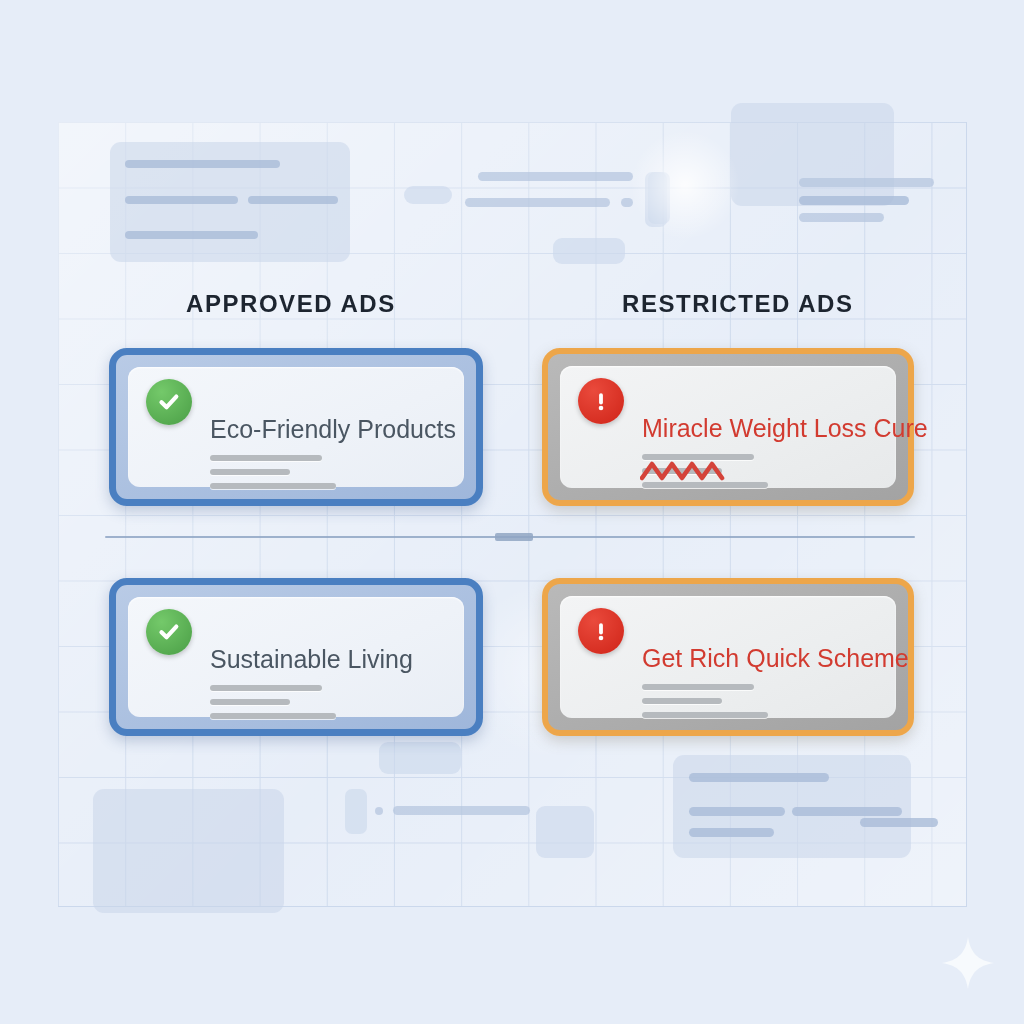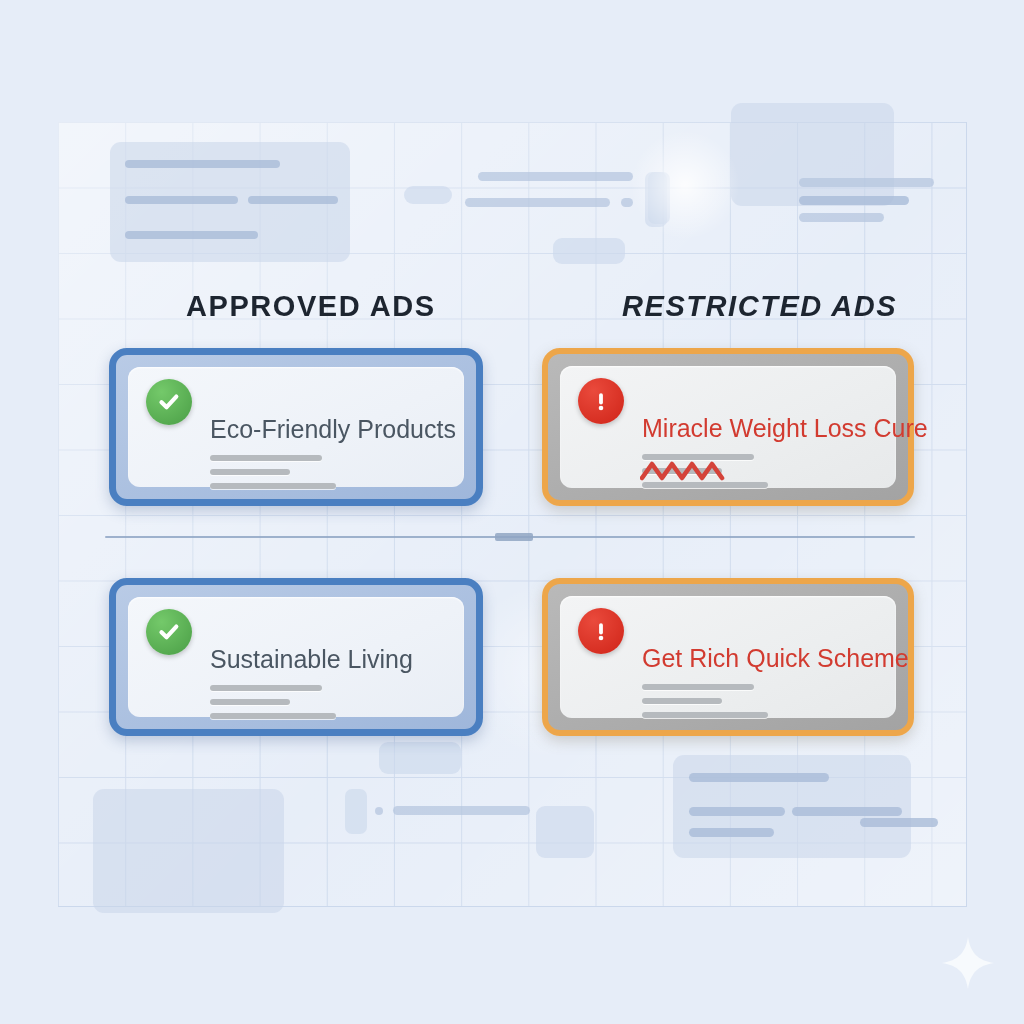--- a/index.html
+++ b/index.html
@@ -54,21 +54,21 @@
   .glow {
     position: absolute;
     border-radius: 50%;
     background: radial-gradient(circle, rgba(255,255,255,.85), rgba(255,255,255,0) 70%);
     pointer-events: none;
   }
 
   
   .col-head {
     position: absolute;
-    font-size: 29px;
+    font-size: 24px;
     letter-spacing: 1.55px;
     font-weight: 600;
     color: #1d2530;
     white-space: nowrap;
   }
 
   
   #divider {
     position: absolute;
     left: 105px;
@@ -210,21 +210,21 @@
   <div class="ghost bar-d" style="left:689px; top:773px; width:140px; height:9px;"></div>
   <div class="ghost bar-d" style="left:689px; top:807px; width:96px; height:9px;"></div>
   <div class="ghost bar-d" style="left:792px; top:807px; width:110px; height:9px;"></div>
   <div class="ghost bar-d" style="left:860px; top:818px; width:78px; height:9px;"></div>
   <div class="ghost bar-d" style="left:689px; top:828px; width:85px; height:9px;"></div>
 
   <div class="glow" style="left:630px; top:130px; width:110px; height:110px;"></div>
   <div class="glow" style="left:460px; top:580px; width:180px; height:180px; opacity:.5;"></div>
 
   <div class="col-head" style="left:186px; top:290px;">APPROVED ADS</div>
-  <div class="col-head" style="left:622px; top:290px;font-style:italic;">RESTRICTED ADS</div>
+  <div class="col-head" style="left:622px; top:290px;">RESTRICTED ADS</div>
 
   <div id="divider"></div>
   <div id="divider-knob"></div>
 
   <div class="card approved" style="left:109px; top:348px; width:374px; height:158px;">
     <div class="card-inner">
       <div class="badge ok">
         <svg width="26" height="26" viewBox="0 0 26 26" aria-hidden="true">
           <path d="M5.5 13.2 L10.6 18.2 L20.3 7.6" fill="none" stroke="#ffffff" stroke-width="4.2" stroke-linecap="round" stroke-linejoin="round"></path>
         </svg>

